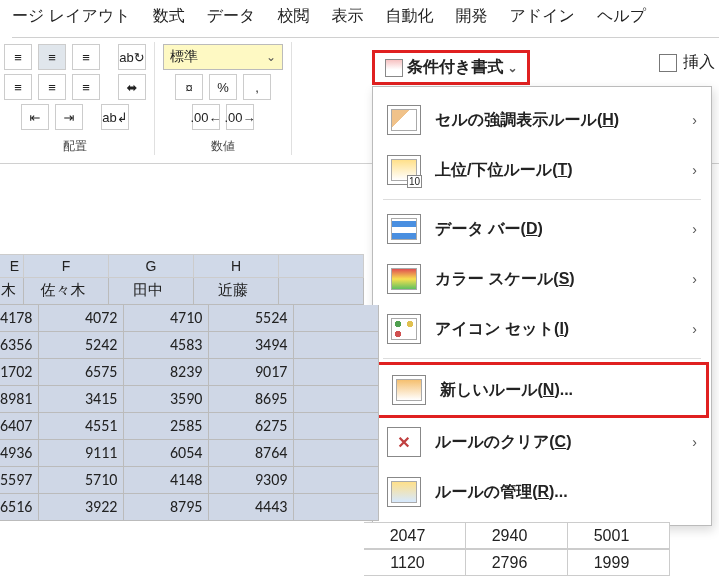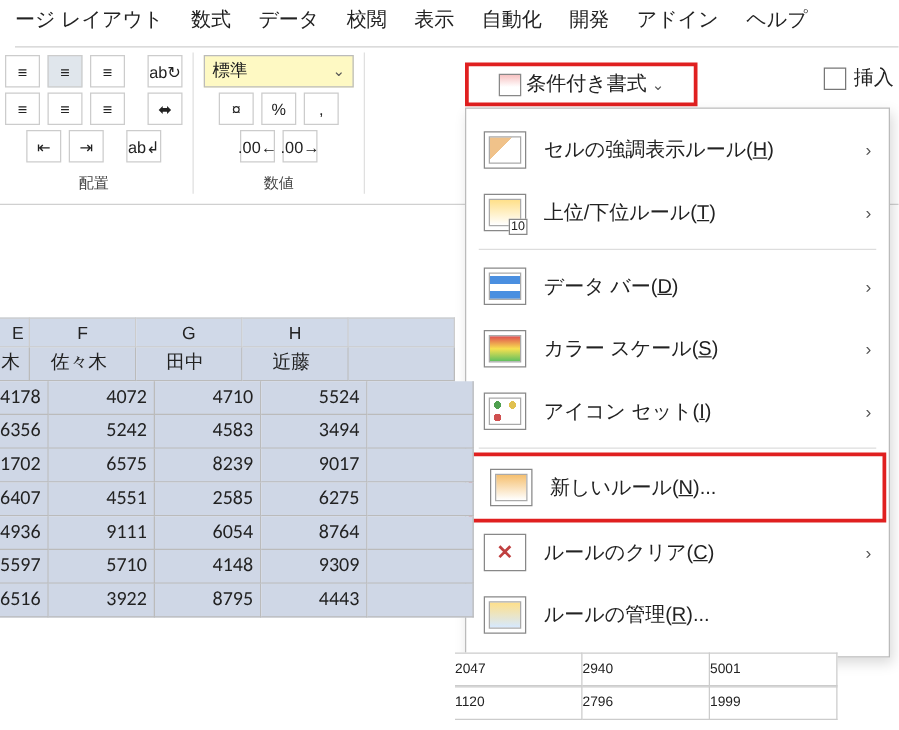--- a/index.html
+++ b/index.html
@@ -10,61 +10,61 @@
 
   .ribbon { display: flex; align-items: stretch; padding: 4px 0 8px 0; border-bottom: 1px solid #d0d0d0; }
   .ribbon-group { display: flex; flex-direction: column; align-items: center; padding: 0 8px; border-right: 1px solid #e0e0e0; position: relative; }
   .ribbon-group:last-child { border-right: none; }
   .ribbon-row { display: flex; gap: 6px; margin: 2px 0; align-items: center; }
   .ribbon-btn { width: 28px; height: 26px; border: 1px solid #ccc; display: flex; align-items: center; justify-content: center; background: #fff; font-size: 13px; }
   .ribbon-btn.sel { background: #e0e6ec; }
   .ribbon-label { font-size: 12px; color: #444; margin-top: 6px; }
   .num-select { border: 1px solid #bbb; background: #fef9c3; height: 26px; width: 120px; padding: 0 6px; display: flex; align-items: center; justify-content: space-between; font-size: 14px; }
 
-  .cf-button { display: inline-flex; align-items: center; gap: 4px; border: 3px solid #e02020; padding: 4px 24px; background: #fff; position: absolute; left: 372px; top: 50px; font-size: 16px; }
+  .cf-button { display: inline-flex; align-items: center; gap: 4px; border: 3px solid #e02020; padding: 4px 10px; background: #fff; position: absolute; left: 372px; top: 50px; font-size: 16px; font-weight: bold; }
   .cf-icon { width: 18px; height: 18px; border: 1px solid #888; display: inline-block; background: linear-gradient(#f7c2c2, #fff 60%); }
   .chev { font-size: 12px; color: #555; }
 
   .side-btns { position: absolute; right: 4px; top: 52px; display: flex; flex-direction: column; gap: 12px; font-size: 16px; }
   .side-btn { display: flex; align-items: center; gap: 6px; }
   .side-ic { width: 18px; height: 18px; border: 1px solid #777; display: inline-block; }
 
   .sheet { position: absolute; left: 0; top: 254px; width: 364px; }
   .col-hdrs { display: flex; }
   .col-hdr { flex: 0 0 85px; border: 1px solid #ccc; border-left: none; background: #d0d9e8; font-size: 14px; text-align: center; height: 24px; line-height: 22px; }
   .col-hdr.partial { flex: 0 0 24px; text-align: right; padding-right: 4px; }
   .row { display: flex; }
   .cell { flex: 0 0 85px; border: 1px solid #bbb; border-top: none; border-left: none; background: #cfd7e6; height: 27px; line-height: 25px; text-align: right; padding-right: 6px; font-size: 16px; font-family: "Calibri","Yu Gothic",sans-serif; }
   .cell.hdr { text-align: center; background: #cfd7e6; font-size: 15px; }
   .cell.partial { flex: 0 0 24px; }
 
   .dropdown { position: absolute; left: 372px; top: 86px; width: 340px; background: #fff; border: 1px solid #bbb; box-shadow: 2px 4px 10px rgba(0,0,0,0.15); padding: 8px 0; }
   .dd-item { display: flex; align-items: center; padding: 10px 14px; gap: 14px; font-size: 16px; }
-  .dd-item .lbl { flex: 1; font-weight: normal; color: #222; }
+  .dd-item .lbl { flex: 1; font-weight: bold; color: #222; }
   .dd-item .arrow { color: #555; font-size: 14px; }
   .dd-sep { height: 1px; background: #ddd; margin: 4px 10px; }
-  .dd-item.light .lbl { font-weight: normal; }
+  .dd-item.light .lbl { font-weight: bold; }
   .dd-item.highlight { border: 3px solid #e02020; margin: -1px 2px; }
 
   .dd-ic { width: 34px; height: 30px; display: inline-block; border: 1px solid #888; position: relative; background: #fff; }
   .dd-ic.cells::before { content:""; position:absolute; inset:3px; background: linear-gradient(135deg,#f0c28a 40%,#fff 40%); border:1px solid #aaa; }
   .dd-ic.topbot::before { content:""; position:absolute; inset:3px; background: linear-gradient(#ffe08a, #fff); border:1px solid #aaa; }
   .dd-ic.topbot::after { content:"10"; position:absolute; right:-2px; bottom:-4px; font-size:10px; background:#fff; padding:0 1px; border:1px solid #888; }
   .dd-ic.bars::before { content:""; position:absolute; inset:3px; background: repeating-linear-gradient(0deg,#4a8fe0 0 6px,#fff 6px 12px); border:1px solid #aaa; }
   .dd-ic.scales::before { content:""; position:absolute; inset:3px; background: linear-gradient(#e05050,#f7e050,#60c060); border:1px solid #aaa; }
   .dd-ic.icons::before { content:""; position:absolute; inset:3px; border:1px solid #aaa; background:
     radial-gradient(circle at 25% 25%, #50a050 0 3px, transparent 3px),
     radial-gradient(circle at 75% 25%, #e0c050 0 3px, transparent 3px),
     radial-gradient(circle at 25% 75%, #d05050 0 3px, transparent 3px); }
   .dd-ic.newrule::before { content:""; position:absolute; inset:3px; border:1px solid #aaa; background: linear-gradient(#f5c070,#fff); }
   .dd-ic.clear::before { content:"✕"; position:absolute; inset:0; display:flex; align-items:center; justify-content:center; color:#c04040; font-weight:bold; }
   .dd-ic.manage::before { content:""; position:absolute; inset:3px; border:1px solid #aaa; background: linear-gradient(#ffe08a,#d6e9ff); }
 
   .bk-cols { position:absolute; left:364px; top:522px; display:flex; background:#fff;}
-  .bk-cell { width:102px; border:1px solid #ccc; border-left:none; text-align:left; padding-right:14px; height:27px; line-height:25px; font-size:11px; }
+  .bk-cell { width:102px; border:1px solid #ccc; border-left:none; text-align:center; padding-right:14px; height:27px; line-height:25px; font-size:16px; }
   .under { text-decoration: underline; }
 </style>
 </head>
 <body>
 
 <div class="menubar">
   <span>ージ レイアウト</span>
   <span>数式</span>
   <span>データ</span>
   <span>校閲</span>
@@ -217,20 +217,27 @@
         <div class="cell" style="flex: 0 0 85px; background: rgb(207, 215, 230);"></div>
       </div>
       <div class="row">
         <div class="cell partial">1702</div>
         <div class="cell">6575</div>
         <div class="cell">8239</div>
         <div class="cell">9017</div>
         <div class="cell" style="flex: 0 0 85px; background: rgb(207, 215, 230);"></div>
       </div>
       <div class="row">
+        <div class="cell partial">8981</div>
+        <div class="cell">3415</div>
+        <div class="cell">3590</div>
+        <div class="cell">8695</div>
+        <div class="cell" style="flex: 0 0 85px; background: rgb(207, 215, 230);"></div>
+      </div>
+      <div class="row">
         <div class="cell partial">6407</div>
         <div class="cell">4551</div>
         <div class="cell">2585</div>
         <div class="cell">6275</div>
         <div class="cell" style="flex: 0 0 85px; background: rgb(207, 215, 230);"></div>
       </div>
       <div class="row">
         <div class="cell partial">4936</div>
         <div class="cell">9111</div>
         <div class="cell">6054</div>

